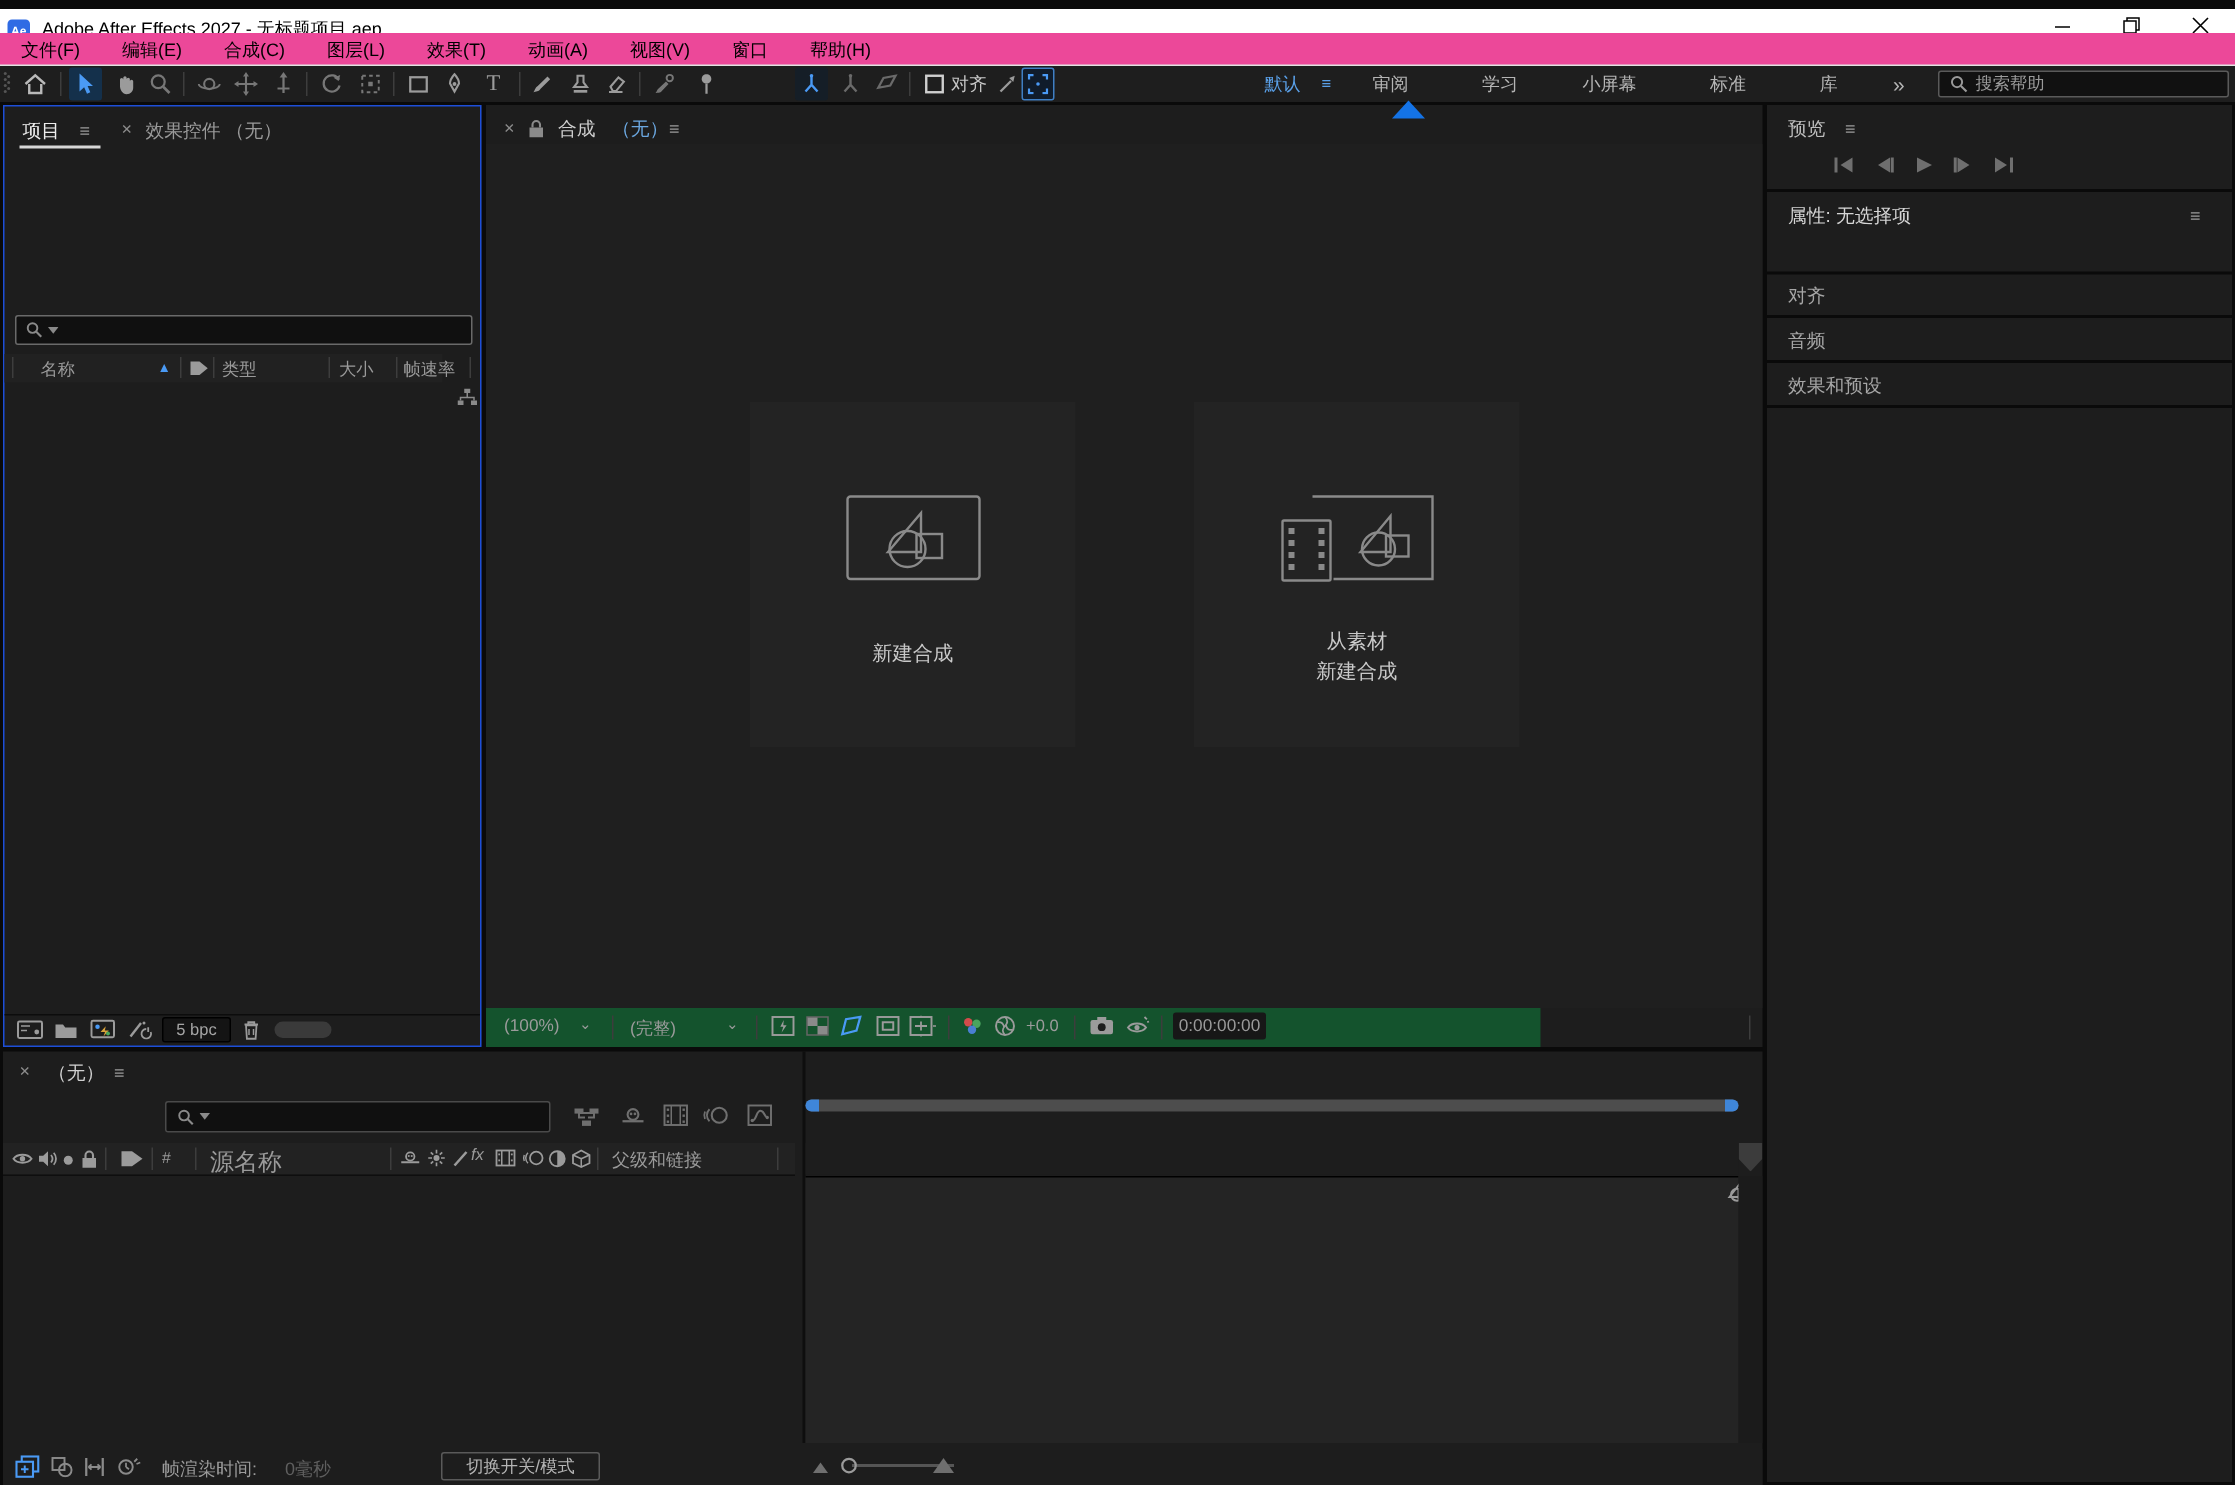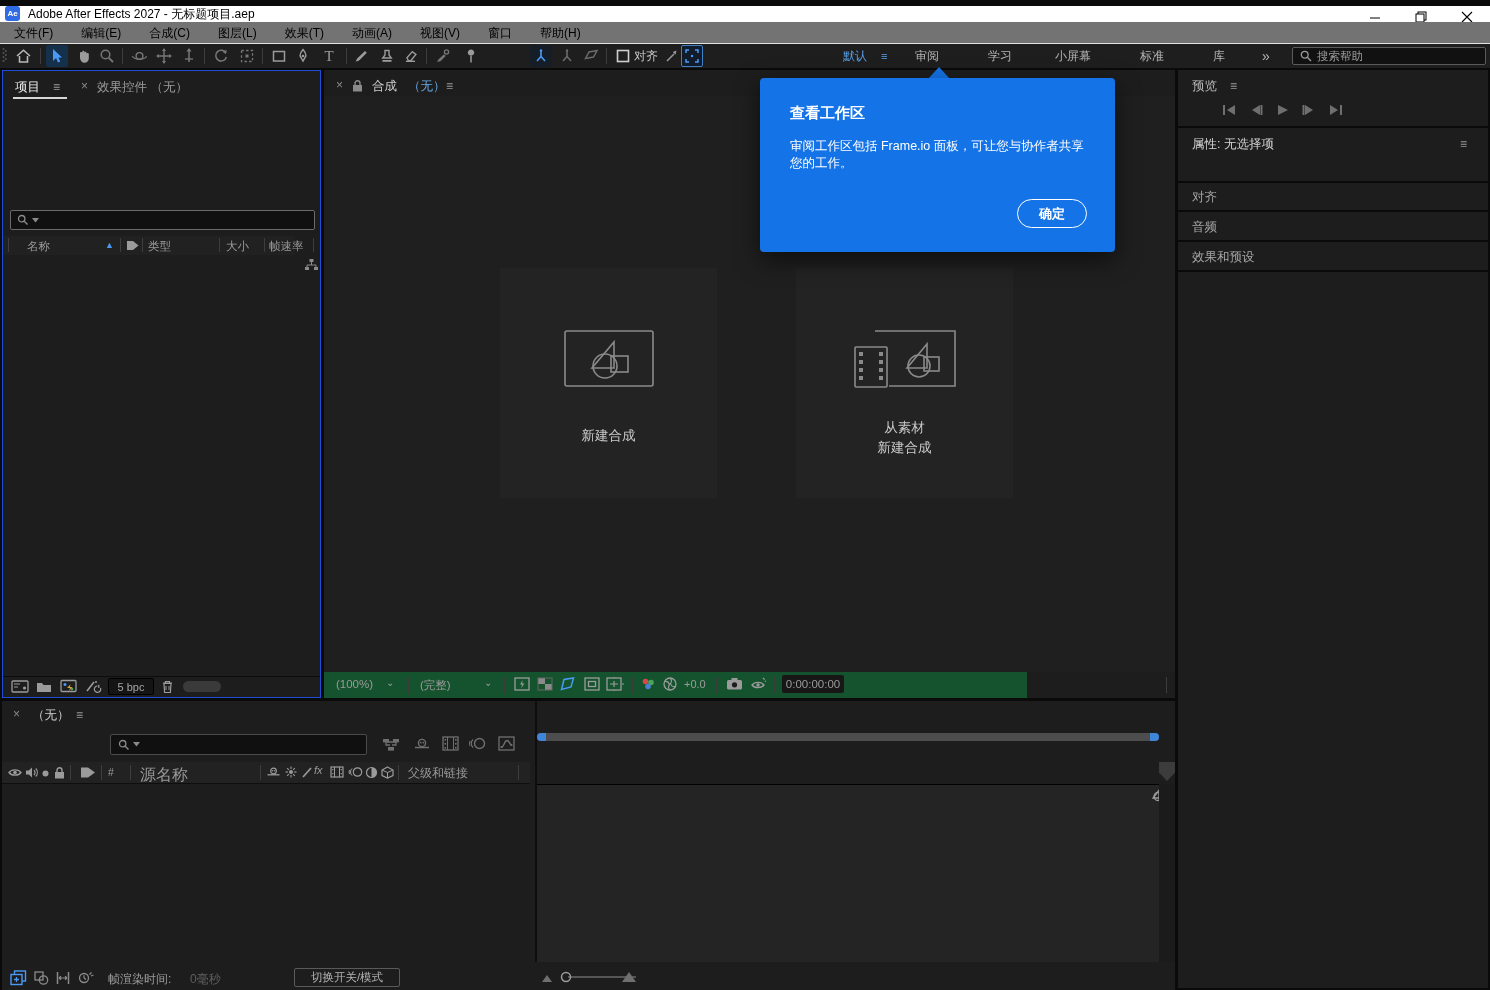--- a/index.html
+++ b/index.html
@@ -5,26 +5,26 @@
   * { margin:0; padding:0; box-sizing:border-box; }
   html,body { width:1490px; height:990px; background:#0a0a0a; font-family:"Liberation Sans",sans-serif; }
   #app { position:relative; width:1490px; height:990px; overflow:hidden; background:#0a0a0a; }
   .abs { position:absolute; }
   .txt { color:#9b9b9b; font-size:12px; white-space:nowrap; }
   .vsep { position:absolute; width:1px; height:16px; background:#3d3d3d; }
   .hsep { position:absolute; height:1px; background:#0a0a0a; }
   svg { display:block; }
 
   
-  .titlebar { left:0; top:6px; width:1490px; height:22px; background:#ffffff; display:flex; align-items:flex-start; }
+  .titlebar { left:0; top:6px; width:1490px; height:22px; background:#ffffff; display:flex; align-items:flex-end; }
   .appbadge { width:15px; height:15px; margin-left:5px; border-radius:3px; background:#2f6be4; color:#fff; font-size:8px; font-weight:bold; display:flex; align-items:center; justify-content:center; }
   .wtitle { color:#000; font-size:12px; margin-left:8px; }
   .wbtns { position:absolute; right:0; top:0; height:22px; display:flex; }
   .wbtn { width:46px; height:22px; display:flex; align-items:center; justify-content:center; }
-  .menubar { left:0; top:22px; width:1490px; height:22px; background:#737373; display:flex; align-items:center; border-bottom:1px solid #e2e2e2;}
+  .menubar { left:0; top:22px; width:1490px; height:22px; background:#ec4899; display:flex; align-items:center; border-bottom:1px solid #e2e2e2;}
   .menuitem { color:#000; font-size:12px; padding:0 14px; height:22px; line-height:22px; }
 
   
   .toolbar { left:0; top:44px; width:1490px; height:24px; background:#1e1e1e; }
   .tool { position:absolute; top:1px; width:22px; height:22px; display:flex; align-items:center; justify-content:center; }
   .tool-active { background:#14304b; border-radius:2px; }
   .ws-tab { position:absolute; top:0; height:24px; line-height:24px; font-size:12px; color:#b5b5b5; }
   .ws-active { color:#5aa0e8; }
   .helpsearch { position:absolute; left:1292px; top:3px; width:194px; height:18px; background:#111111; border:1px solid #5a5a5a; border-radius:2px; display:flex; align-items:center; }
   .helpsearch input { background:transparent; border:none; outline:none; color:#bdbdbd; font-size:11.5px; width:160px; font-family:"Liberation Sans",sans-serif; }
@@ -674,19 +674,14 @@
           <line x1="10" y1="7" x2="78" y2="7" stroke="#555" stroke-width="2"></line>
           <circle cx="8" cy="7" r="4.5" fill="none" stroke="#9b9b9b" stroke-width="1.5"></circle>
         </svg>
       <svg class="abs" style="left:620px;top:5px" width="14" height="11">
           <path d="M0 11 7 1l7 10z" fill="#6f6f6f"></path>
         </svg>
     </div>
   </div>
 
   <div class="dialog-arrow"></div>
-  <div class="dialog">
-    <div class="dlg-title">查看工作区</div>
-    <div class="dlg-body">审阅工作区包括 Frame.io 面板，可让您与协作者共享您的工作。</div>
-    <div class="dlg-ok">确定</div>
-  </div>
 
 </div>
 
 </body></html>

